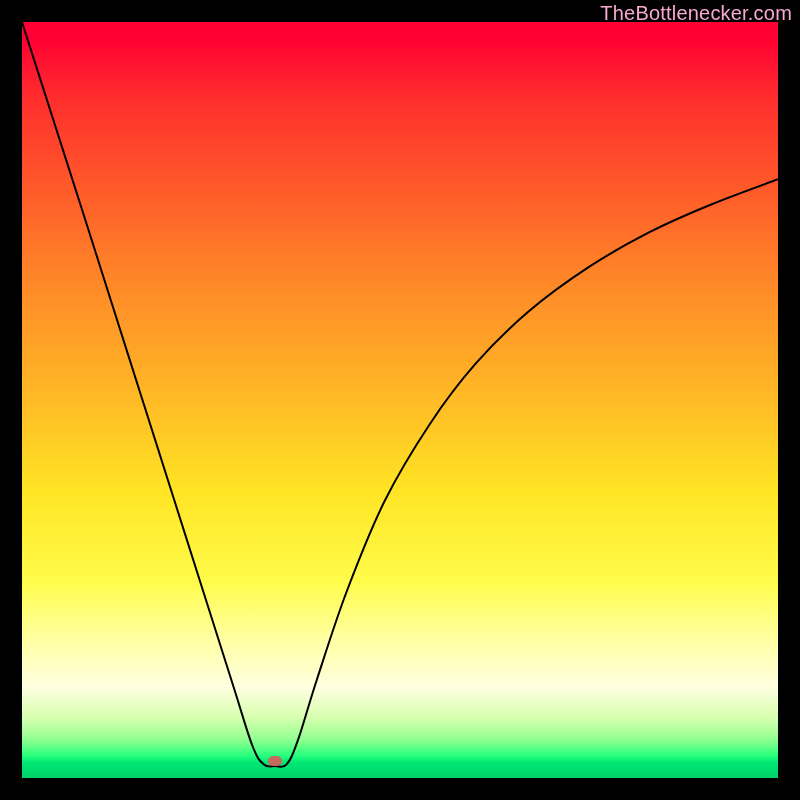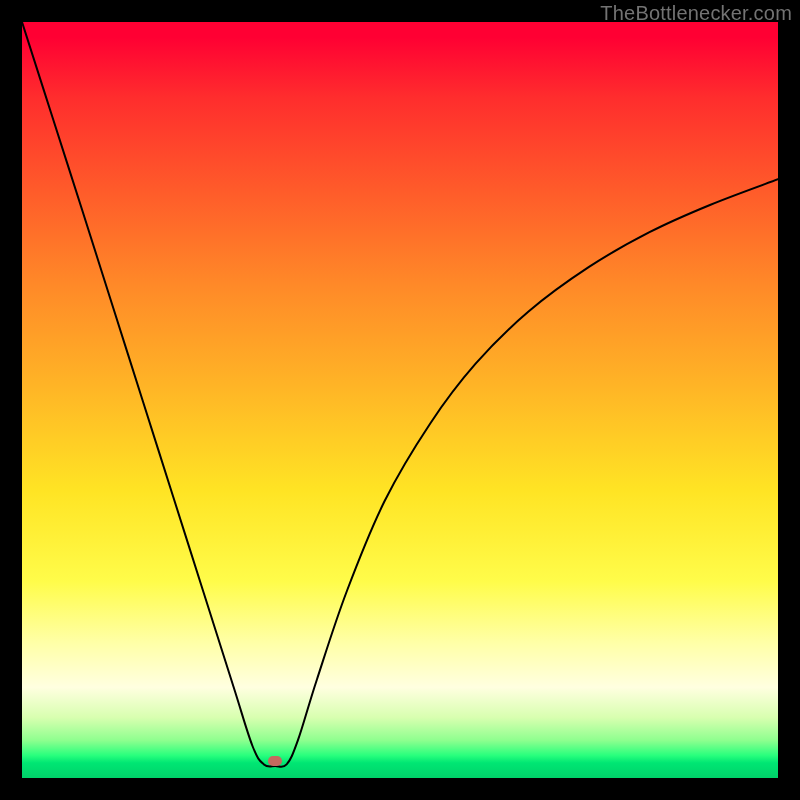--- a/index.html
+++ b/index.html
@@ -44,21 +44,21 @@
       #8fff8f 95%,
       #29ff7d 97%,
       #00e673 98%,
       #00d26a 100%
     );
   }
   .watermark {
     position: absolute;
     top: 2px;
     right: 8px;
-    color: #737373;
+    color: #f9a8d4;
     font-size: 20px;
     font-weight: 500;
     letter-spacing: 0.2px;
     z-index: 20;
     user-select: none;
   }
   svg {
     position: absolute;
     inset: 0;
   }

